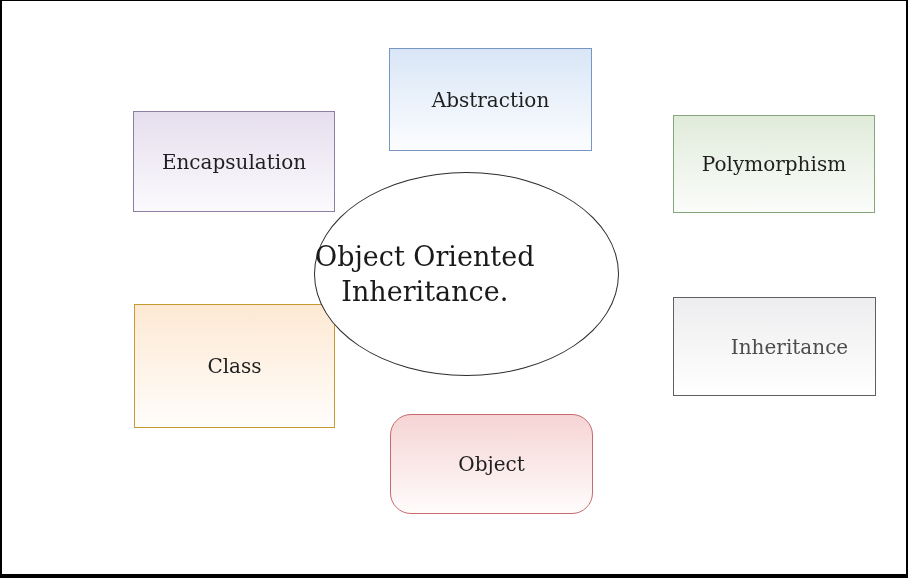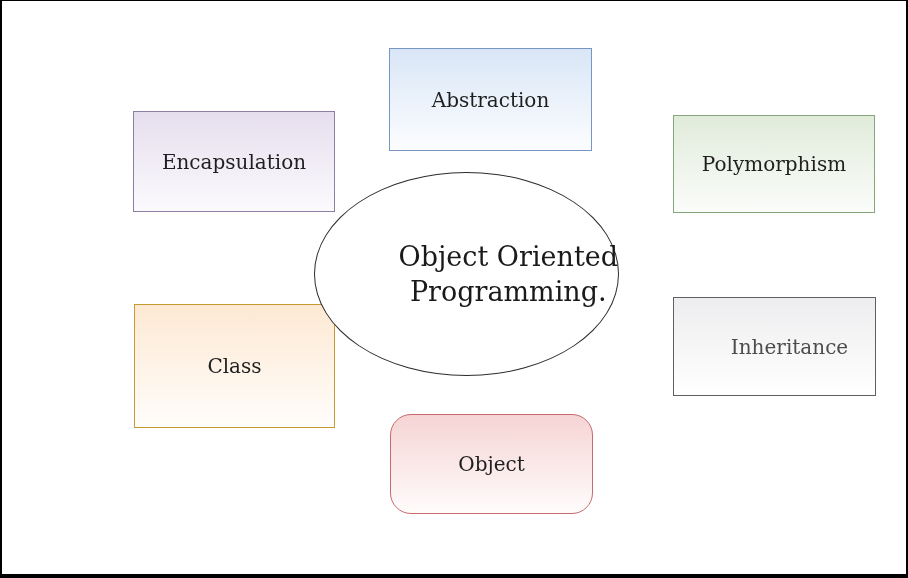--- a/index.html
+++ b/index.html
@@ -37,21 +37,21 @@
     white-space: nowrap;
   }
   .ellipse {
     position: absolute;
     box-sizing: border-box;
     border-radius: 50%;
     background: #ffffff;
     border: 1px solid var(--border-color);
     display: flex;
     align-items: center;
-    justify-content: flex-end;
+    justify-content: flex-start;
   }
   .ellipse-text {
     font-size: 27px;
     line-height: 1.3;
     text-align: center;
   }
 </style>
 </head>
 <body>
 
@@ -77,17 +77,17 @@
     <span class="node-label">Inheritance</span>
   </div>
 
   <div class="node node--rounded" style="left: 355px; top: 413px; width: 203px; height: 100px; --fill-top: #f6d4d4; --fill-bottom: #fffcfc; --border-color: #c66a70; color: rgb(31, 31, 31);">
     <span class="node-label">Object</span>
   </div>
 
   <div class="ellipse" style="left: 312px; top: 171px; width: 305px; height: 204px; --border-color: #2d2d2d; background: rgb(255, 255, 255); color: rgb(26, 26, 26);">
     <div class="ellipse-text">
       <span>Object Oriented</span><br>
-      <span>Programming.</span>
+      <span>Inheritance.</span>
     </div>
   </div>
 
 </div>
 
 </body></html>

